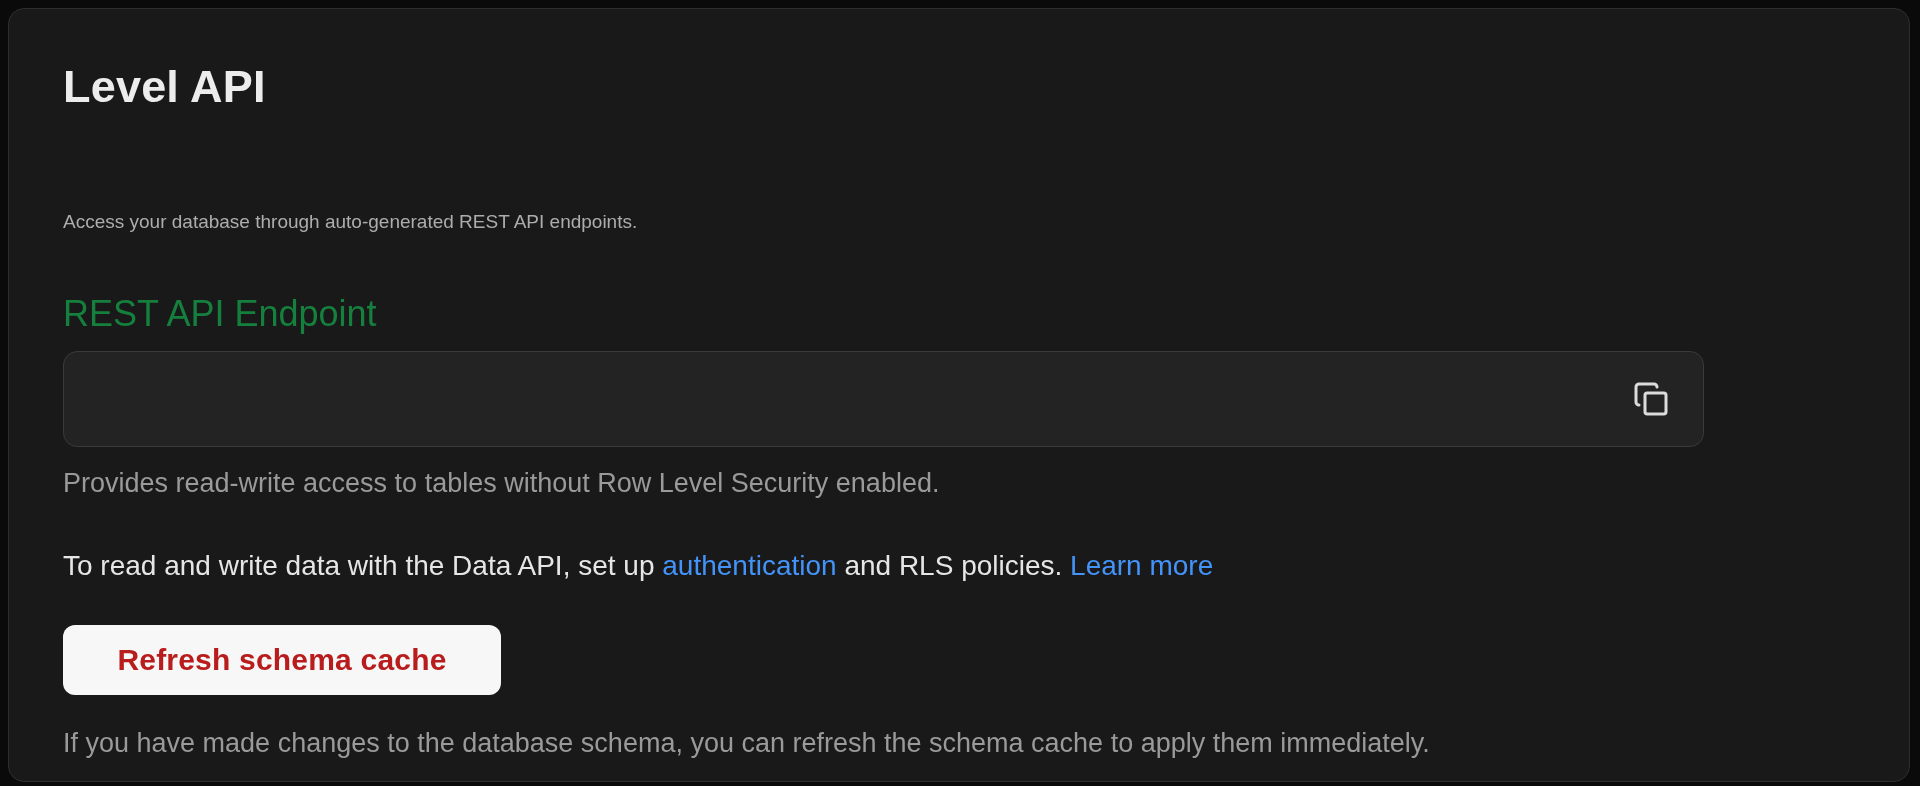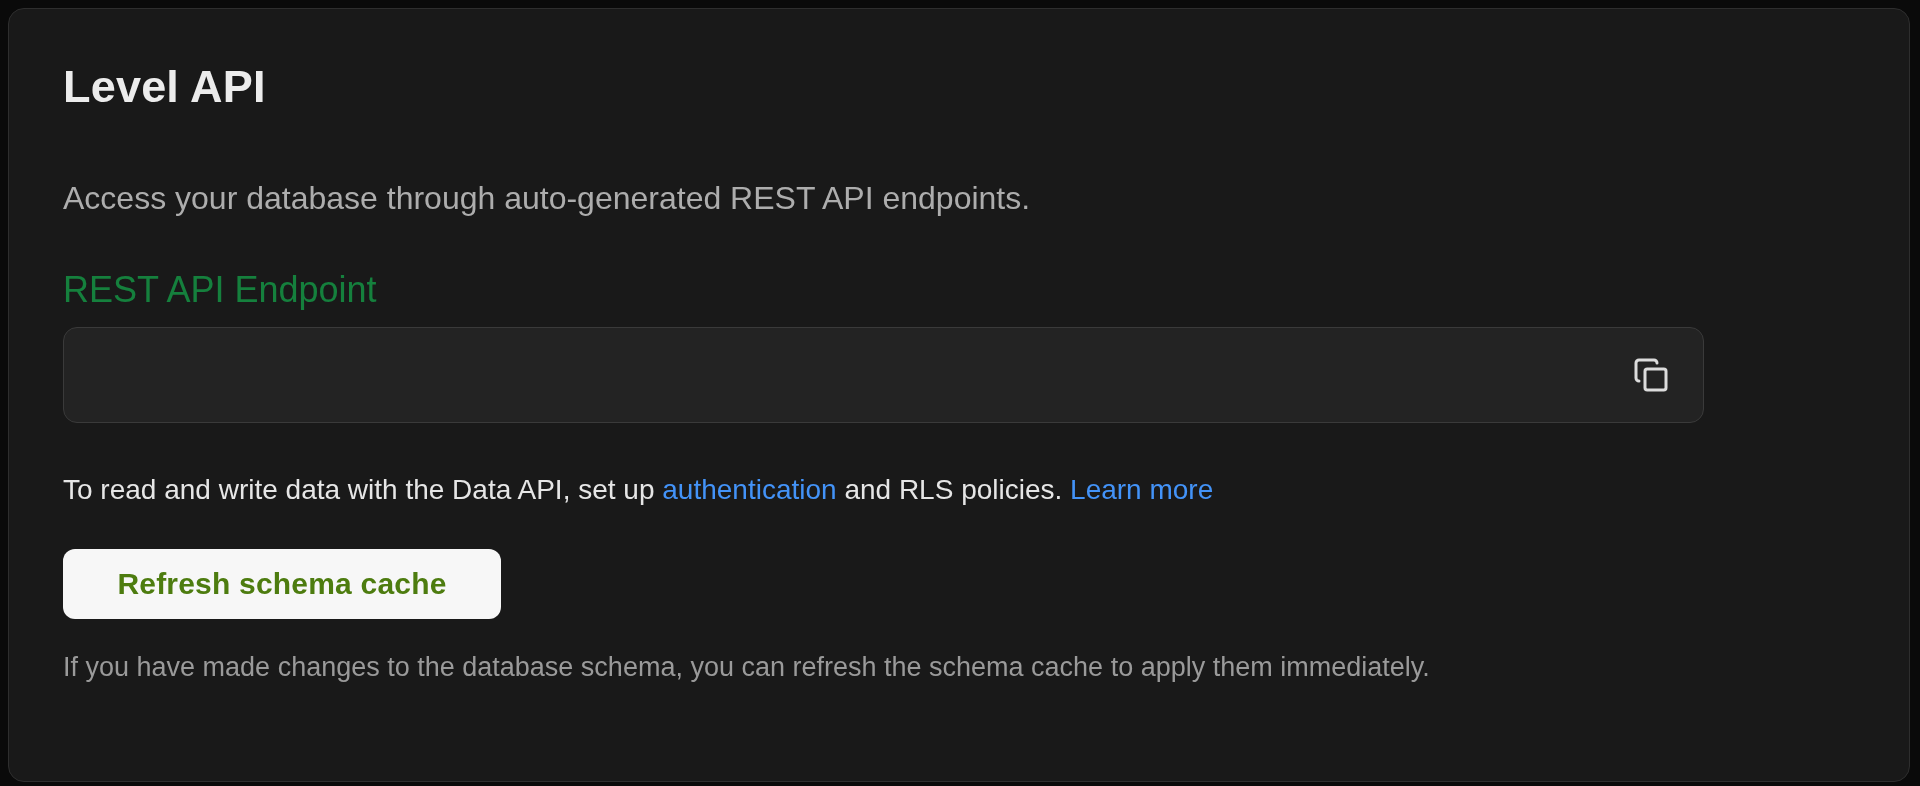--- a/index.html
+++ b/index.html
@@ -20,22 +20,22 @@
   }
   .title {
     margin-top: 50px;
     font-size: 45px;
     line-height: 56px;
     font-weight: 700;
     letter-spacing: 0.2px;
     color: #ececec;
   }
   .description {
-    margin-top: 66px;
-    font-size: 32px;
+    margin-top: 90px;
+    font-size: 19px;
     line-height: 34px;
     color: #adadad;
   }
   .endpoint-label {
     margin-top: 58px;
     font-size: 36px;
     line-height: 34px;
     color: #15803d;
   }
   .endpoint-field {
@@ -85,21 +85,21 @@
     text-decoration: none;
     cursor: pointer;
   }
   .refresh-button {
     display: block;
     margin-top: 40px;
     min-width: 438px;
     height: 70px;
     padding: 0 40px;
     background: #f7f7f7;
-    color: #4d7c0f;
+    color: #b91c1c;
     border: none;
     border-radius: 12px;
     font-family: "Liberation Sans", sans-serif;
     font-size: 30px;
     font-weight: 600;
     letter-spacing: 0.2px;
     cursor: pointer;
   }
   .refresh-helper { margin-top: 32px; }
 </style>
@@ -118,20 +118,21 @@
     <button class="copy-button">
       <span style="display:flex;">
         <svg viewBox="0 0 24 24" fill="none" stroke="currentColor" stroke-width="2" stroke-linecap="round" stroke-linejoin="round">
           <rect width="14" height="14" x="8" y="8" rx="1.5" ry="1.5"></rect>
           <path d="M4 16c-1.1 0-2-.9-2-2V4c0-1.1.9-2 2-2h10c1.1 0 2 .9 2 2"></path>
         </svg>
       </span>
     </button>
   </div>
 
+  <p class="helper endpoint-helper">Provides read-write access to tables without Row Level Security enabled.</p>
 
   <p class="note"><span>To read and write data with the Data API, set up </span><a>authentication</a><span> and RLS policies. </span><a>Learn more</a></p>
 
   <button class="refresh-button">Refresh schema cache</button>
 
   <p class="helper refresh-helper">If you have made changes to the database schema, you can refresh the schema cache to apply them immediately.</p>
 
 </div>
 
 </body></html>

